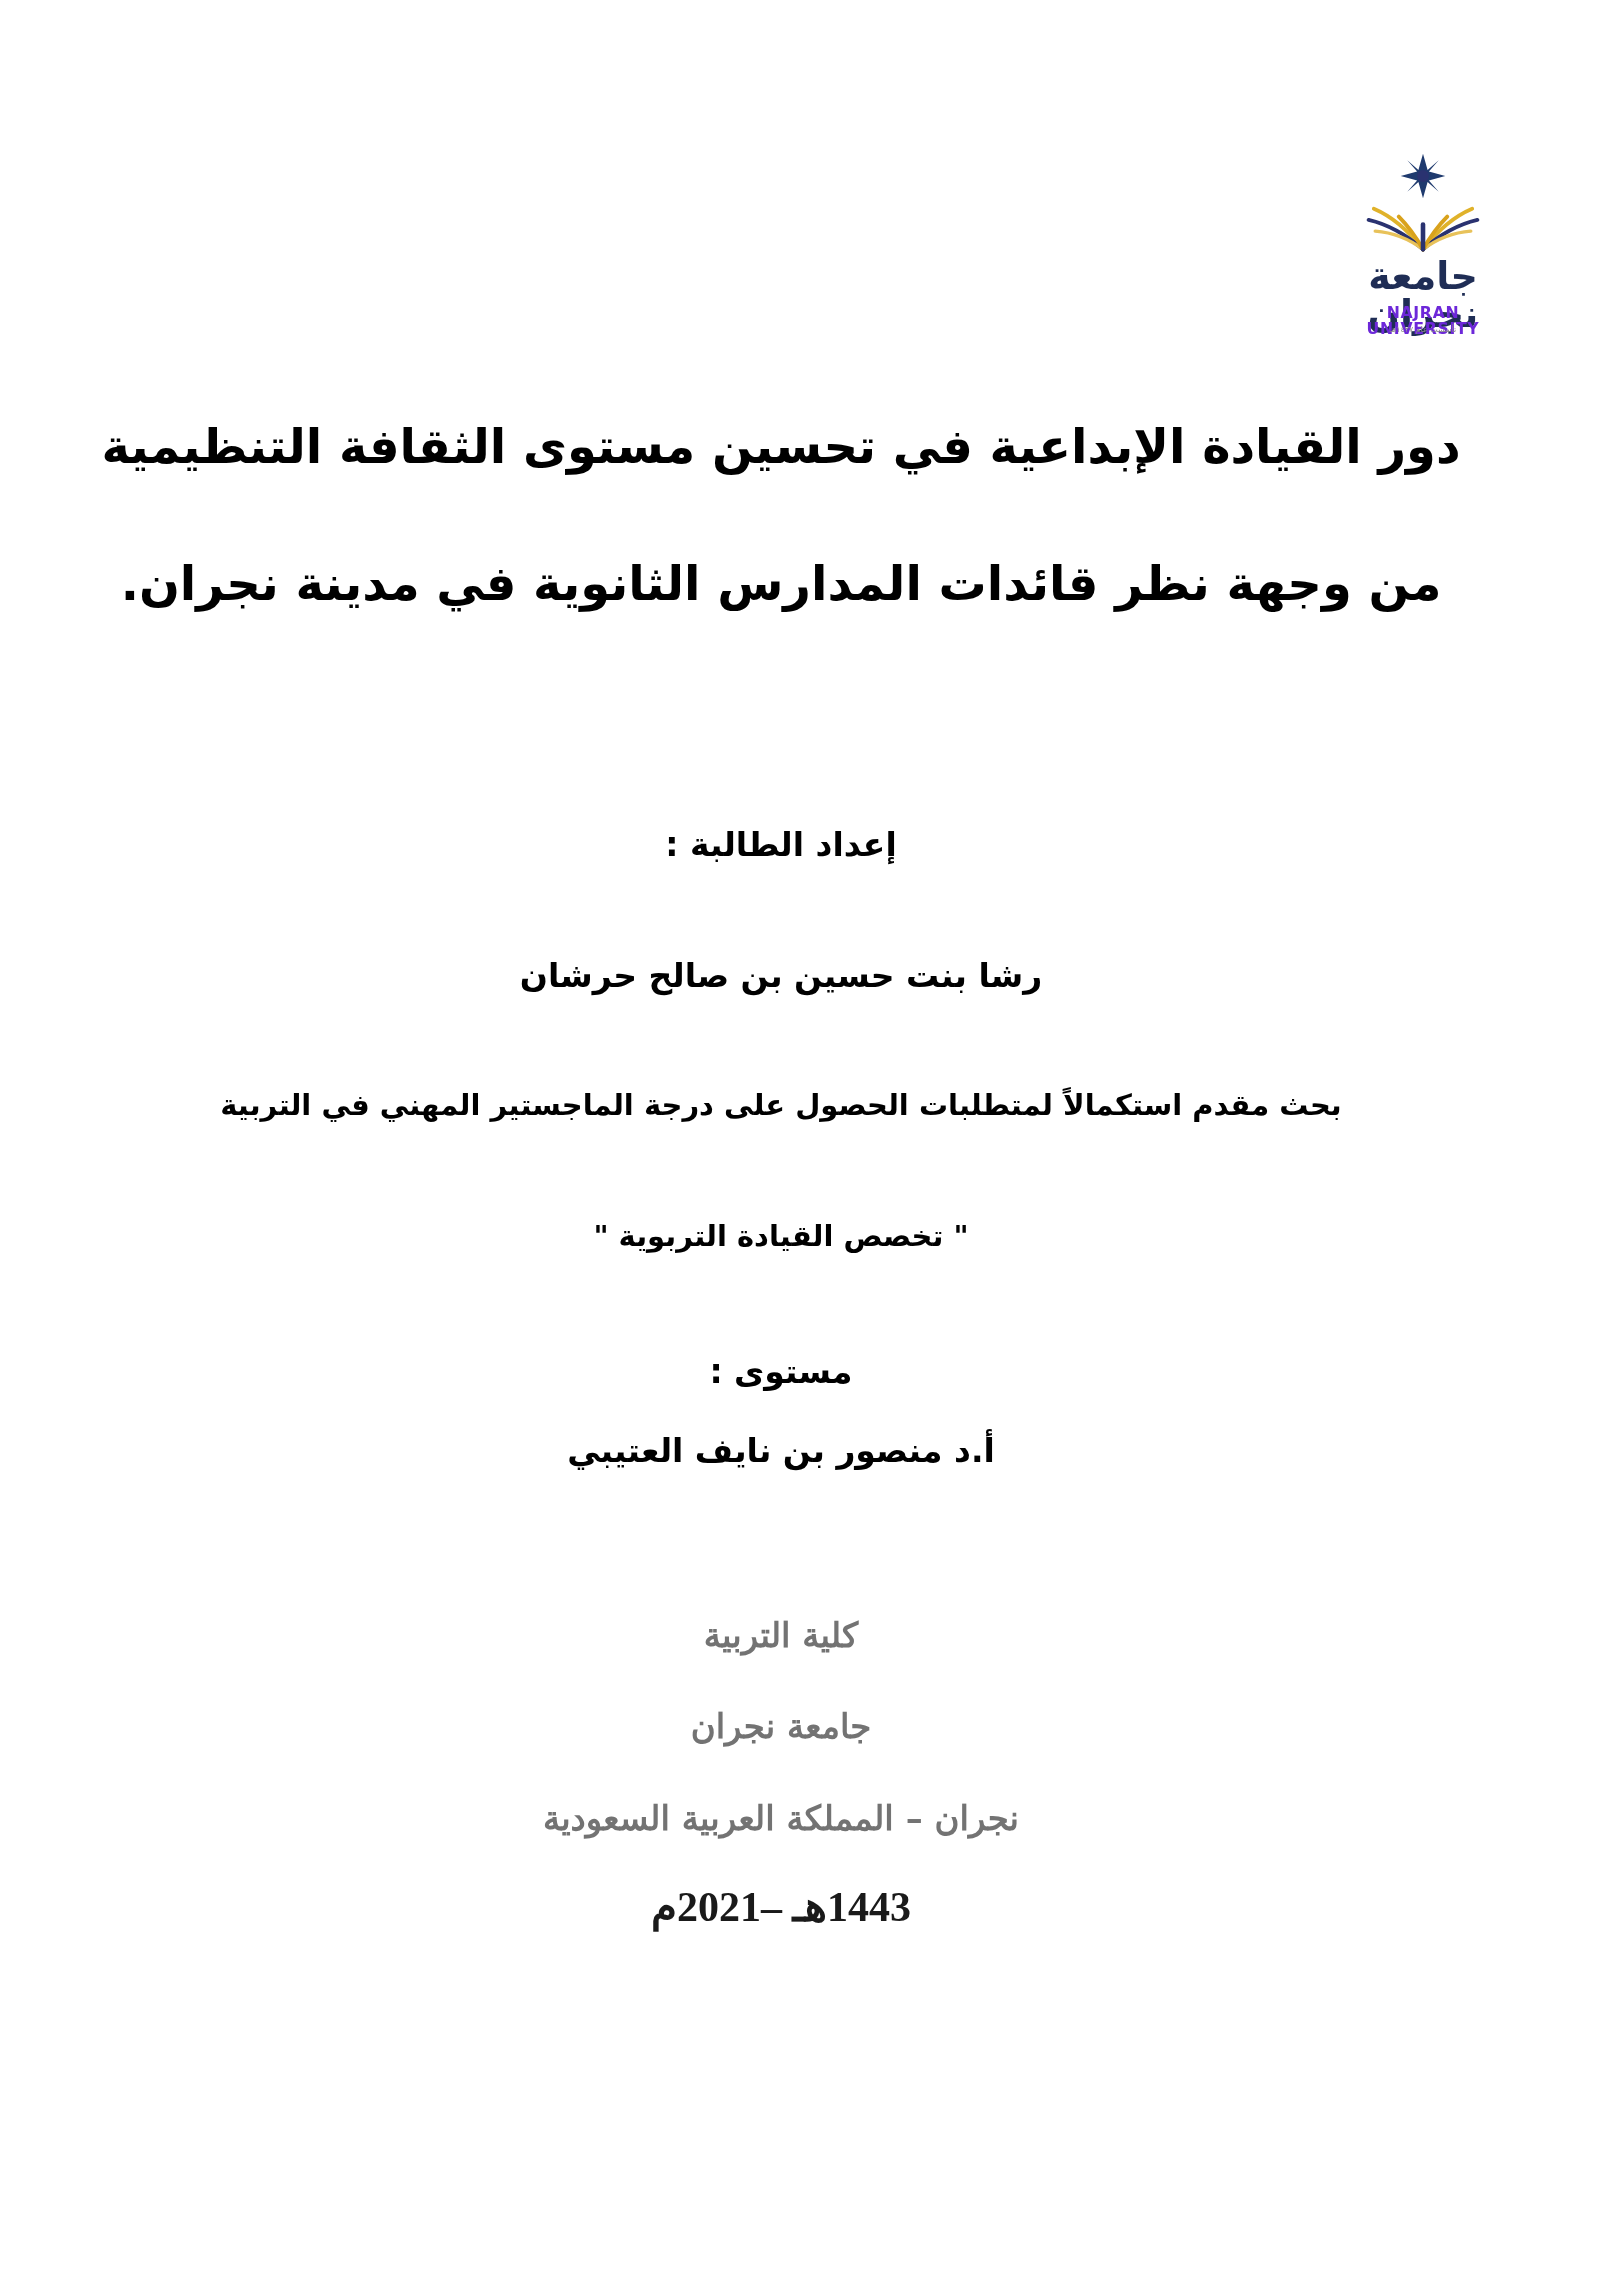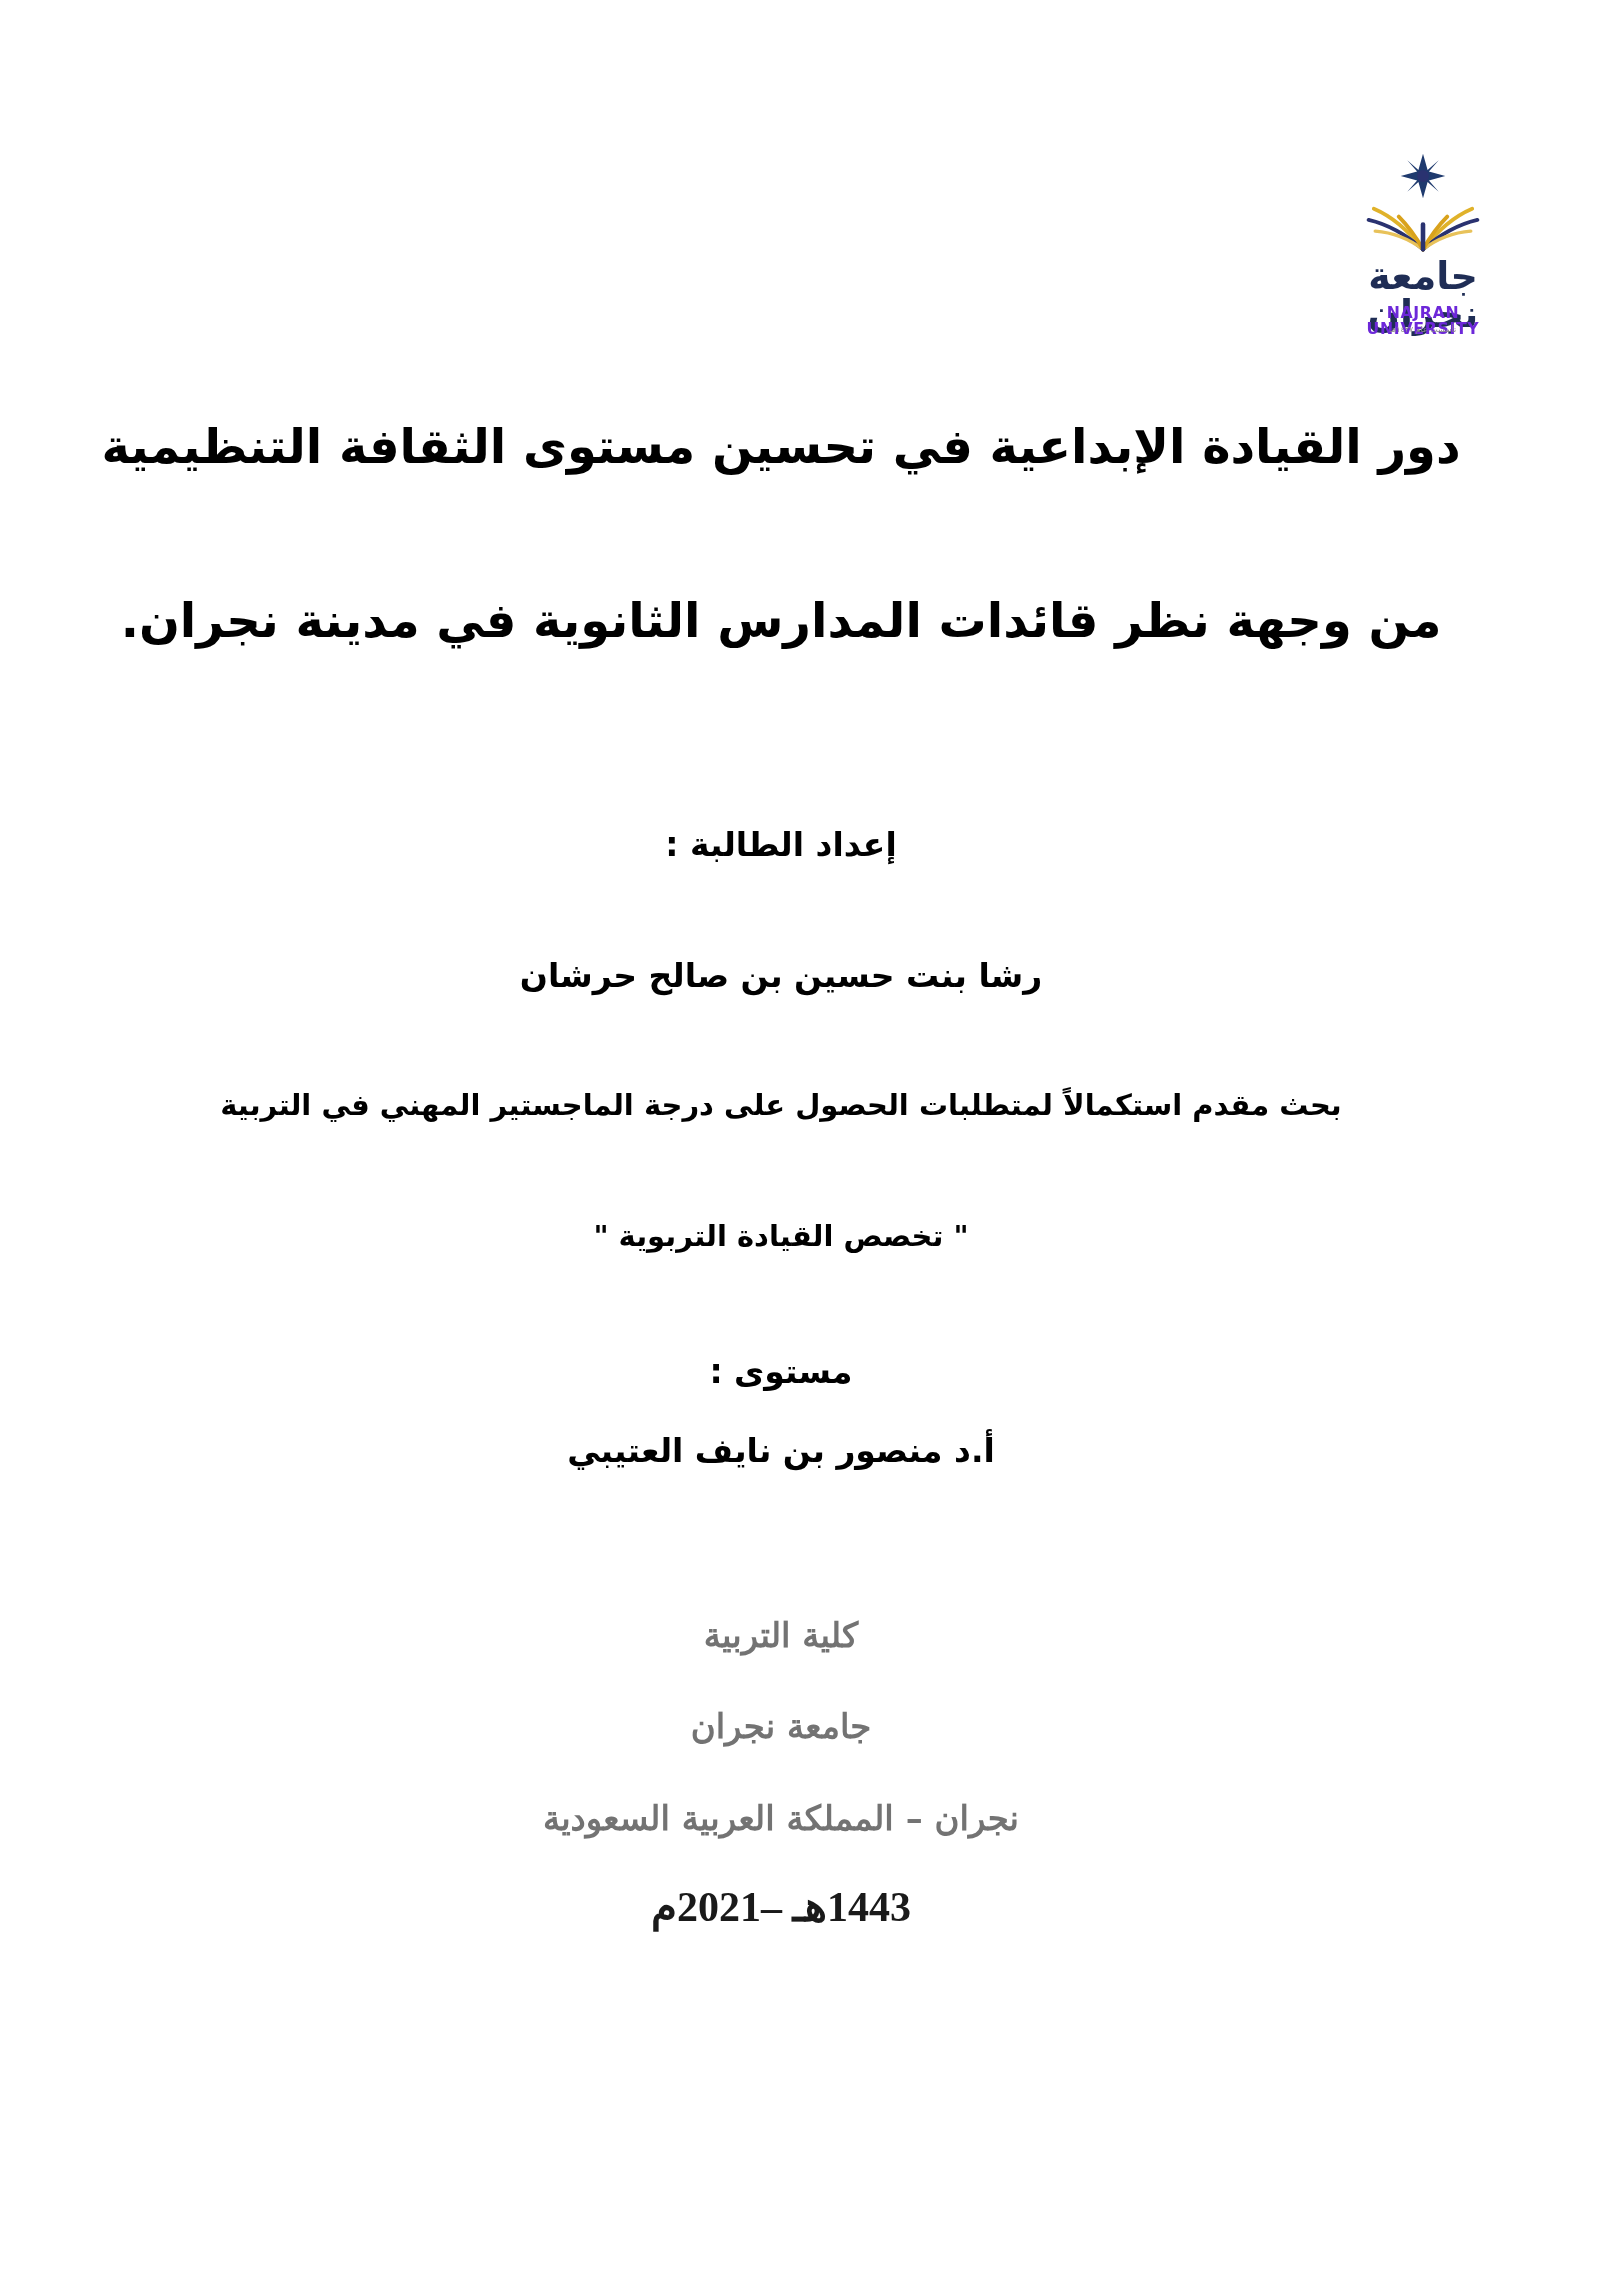--- a/index.html
+++ b/index.html
@@ -125,21 +125,21 @@
         <path d="M145,150 Q162,120 182,100" stroke="#d9a21c" stroke-width="6"></path>
         <path d="M145,150 L145,112" stroke="#2a3270" stroke-width="7"></path>
       </g>
     </svg>
     <div class="logo-ar">جامعة نجران</div>
     <div class="logo-en">NAJRAN UNIVERSITY</div>
     <div class="logo-tag">تأسست عام ١٤٢٧هـ</div>
   </div>
 
   <div class="line title" style="top:422px;">دور القيادة الإبداعية في تحسين مستوى الثقافة التنظيمية</div>
-  <div class="line title" style="top:559px;margin-top:37px;">من وجهة نظر قائدات المدارس الثانوية في مدينة نجران.</div>
+  <div class="line title" style="top:559px;">من وجهة نظر قائدات المدارس الثانوية في مدينة نجران.</div>
 
   <div class="line sub" style="top:828px;">إعداد الطالبة :</div>
   <div class="line sub" style="top:959px;">رشا بنت حسين بن صالح حرشان</div>
 
   <div class="line subsmall" style="top:1091px;">بحث مقدم استكمالاً لمتطلبات الحصول على درجة الماجستير المهني في التربية</div>
   <div class="line subsmall" style="top:1222px;">" تخصص القيادة التربوية "</div>
 
   <div class="line sub" style="top:1355px;">مستوى :</div>
   <div class="line sub" style="top:1434px;">أ.د منصور بن نايف العتيبي</div>
 

